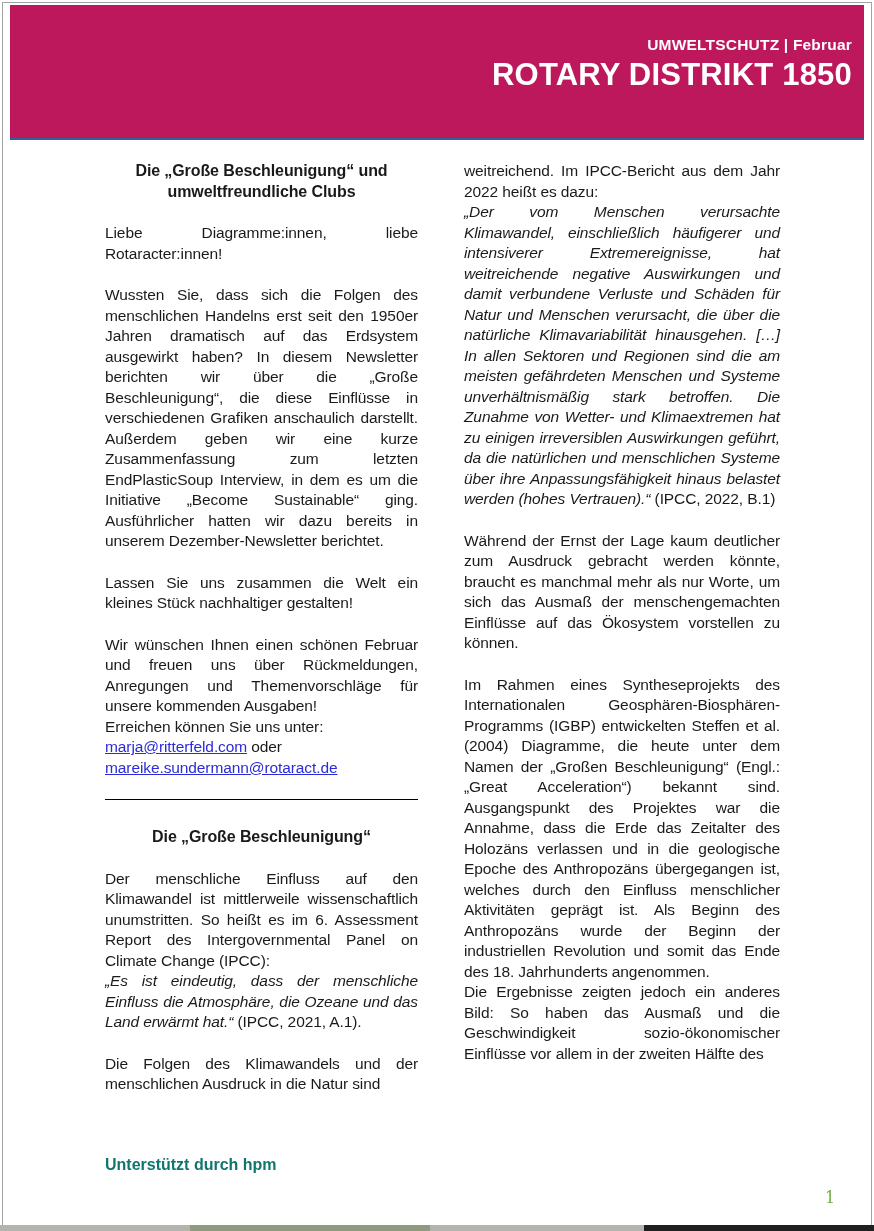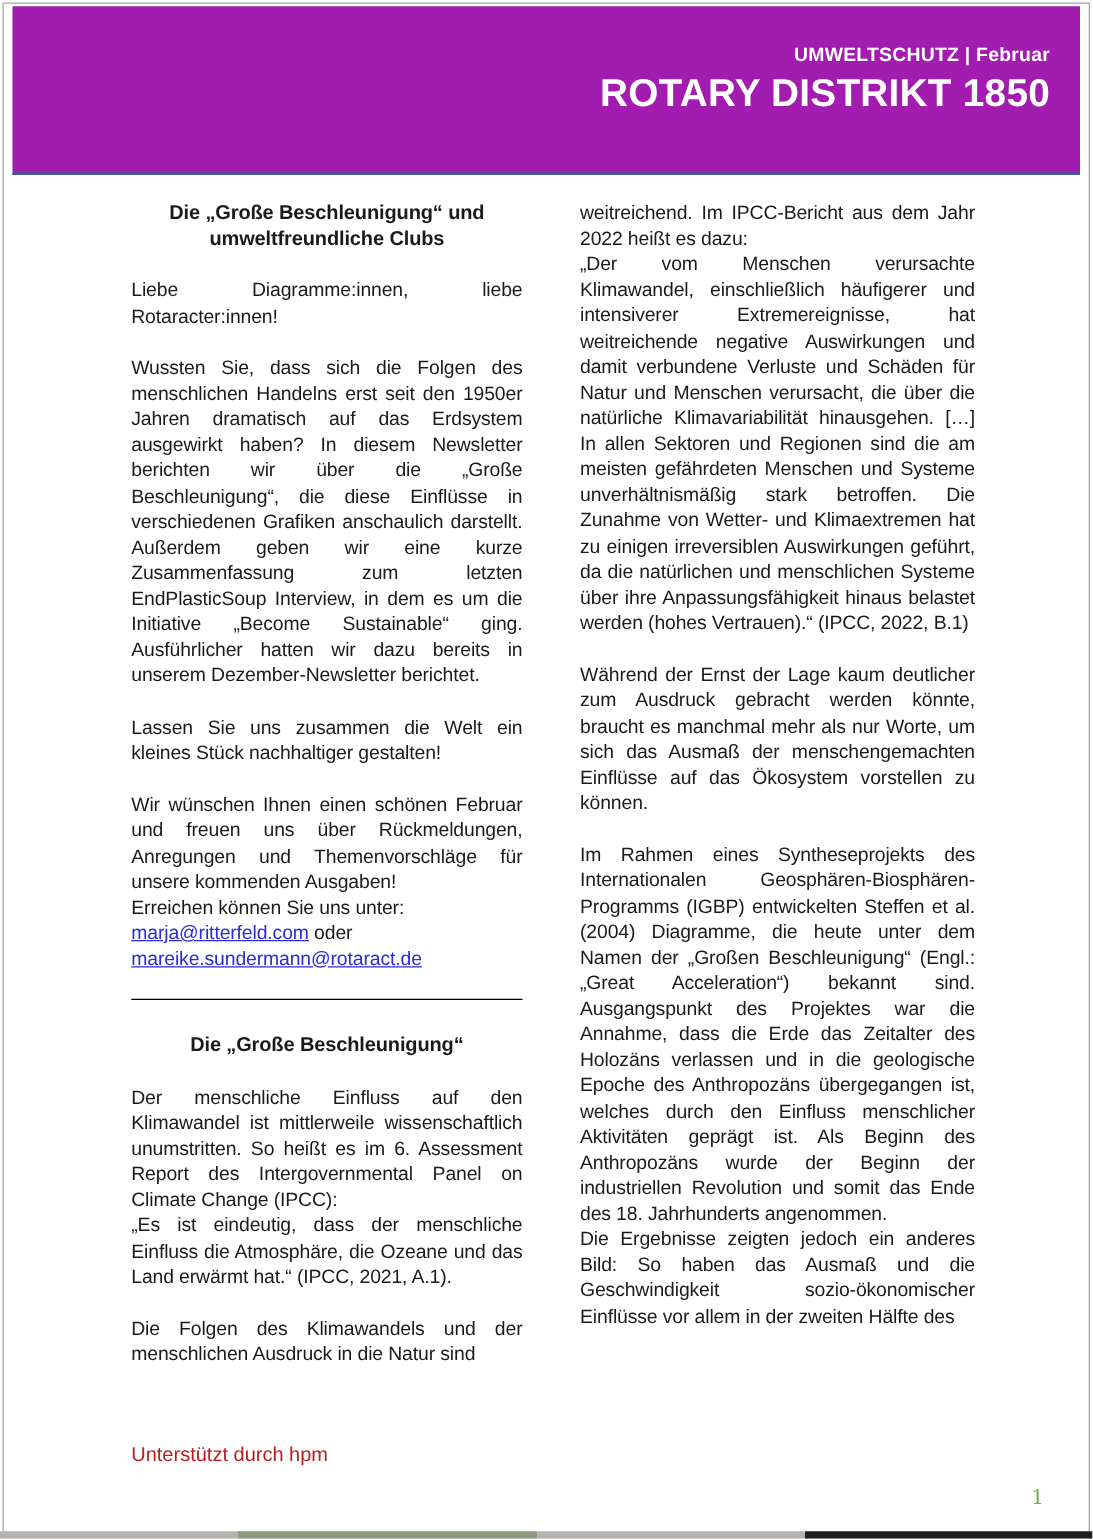--- a/index.html
+++ b/index.html
@@ -6,50 +6,50 @@
   body{
     width:874px;height:1231px;position:relative;background:#ffffff;
     font-family:"Liberation Sans",sans-serif;color:#1a1a1a;overflow:hidden;
   }
   .frame{
     position:absolute;inset:2px;border:1px solid #a3a3a3;pointer-events:none;
   }
   
   .band{
     position:absolute;left:10px;top:5px;width:854px;height:135px;
-    background:#a21caf;border-bottom:2px solid #365f91;
-    box-sizing:border-box;text-align:right;padding-right:24px;color:#ffffff;
+    background:#be185d;border-bottom:2px solid #365f91;
+    box-sizing:border-box;text-align:right;padding-right:12px;color:#ffffff;
   }
   .band .kicker{
     margin-top:31px;font-size:15.5px;font-weight:700;letter-spacing:.2px;
   }
   .band .title{
     margin-top:3px;font-size:31px;font-weight:700;letter-spacing:.2px;
   }
   
   .col{
     position:absolute;top:161px;font-size:15.5px;line-height:20.5px;
     text-align:justify;letter-spacing:-0.1px;
   }
   .col-left{left:105px;width:313px;}
   .col-right{left:464px;width:316px;}
   .col h3{
     font-size:16px;font-weight:700;margin:0 0 21px 0;text-align:center;line-height:20.5px;
   }
   .col p{margin:0 0 21px 0;}
   .col p.tight{margin-bottom:0;}
-  .quote{}
+  .quote{font-style:italic;}
   .cite{font-style:normal;}
   a.email{color:#2b2bd8;text-decoration:underline;cursor:pointer;}
   .divider{
     border:none;border-top:1px solid #000;margin:6px 0 27px 0;width:100%;
   }
   
   .support{
-    position:absolute;left:105px;top:1156px;font-size:16px;font-weight:400;color:#b91c1c;
+    position:absolute;left:105px;top:1156px;font-size:16px;font-weight:700;color:#0f766e;
   }
   .pagenum{
     position:absolute;left:825px;top:1188px;font-size:16px;color:#70ad47;
     font-family:"DejaVu Serif",serif;
   }
   
   .bottom-strip{position:absolute;left:0;bottom:0;width:874px;height:6px;display:flex;}
   .bottom-strip .seg1{width:190px;background:#b5b3ae;}
   .bottom-strip .seg2{width:240px;background:#8e9a7e;}
   .bottom-strip .seg3{width:214px;background:#b5b3ae;}

